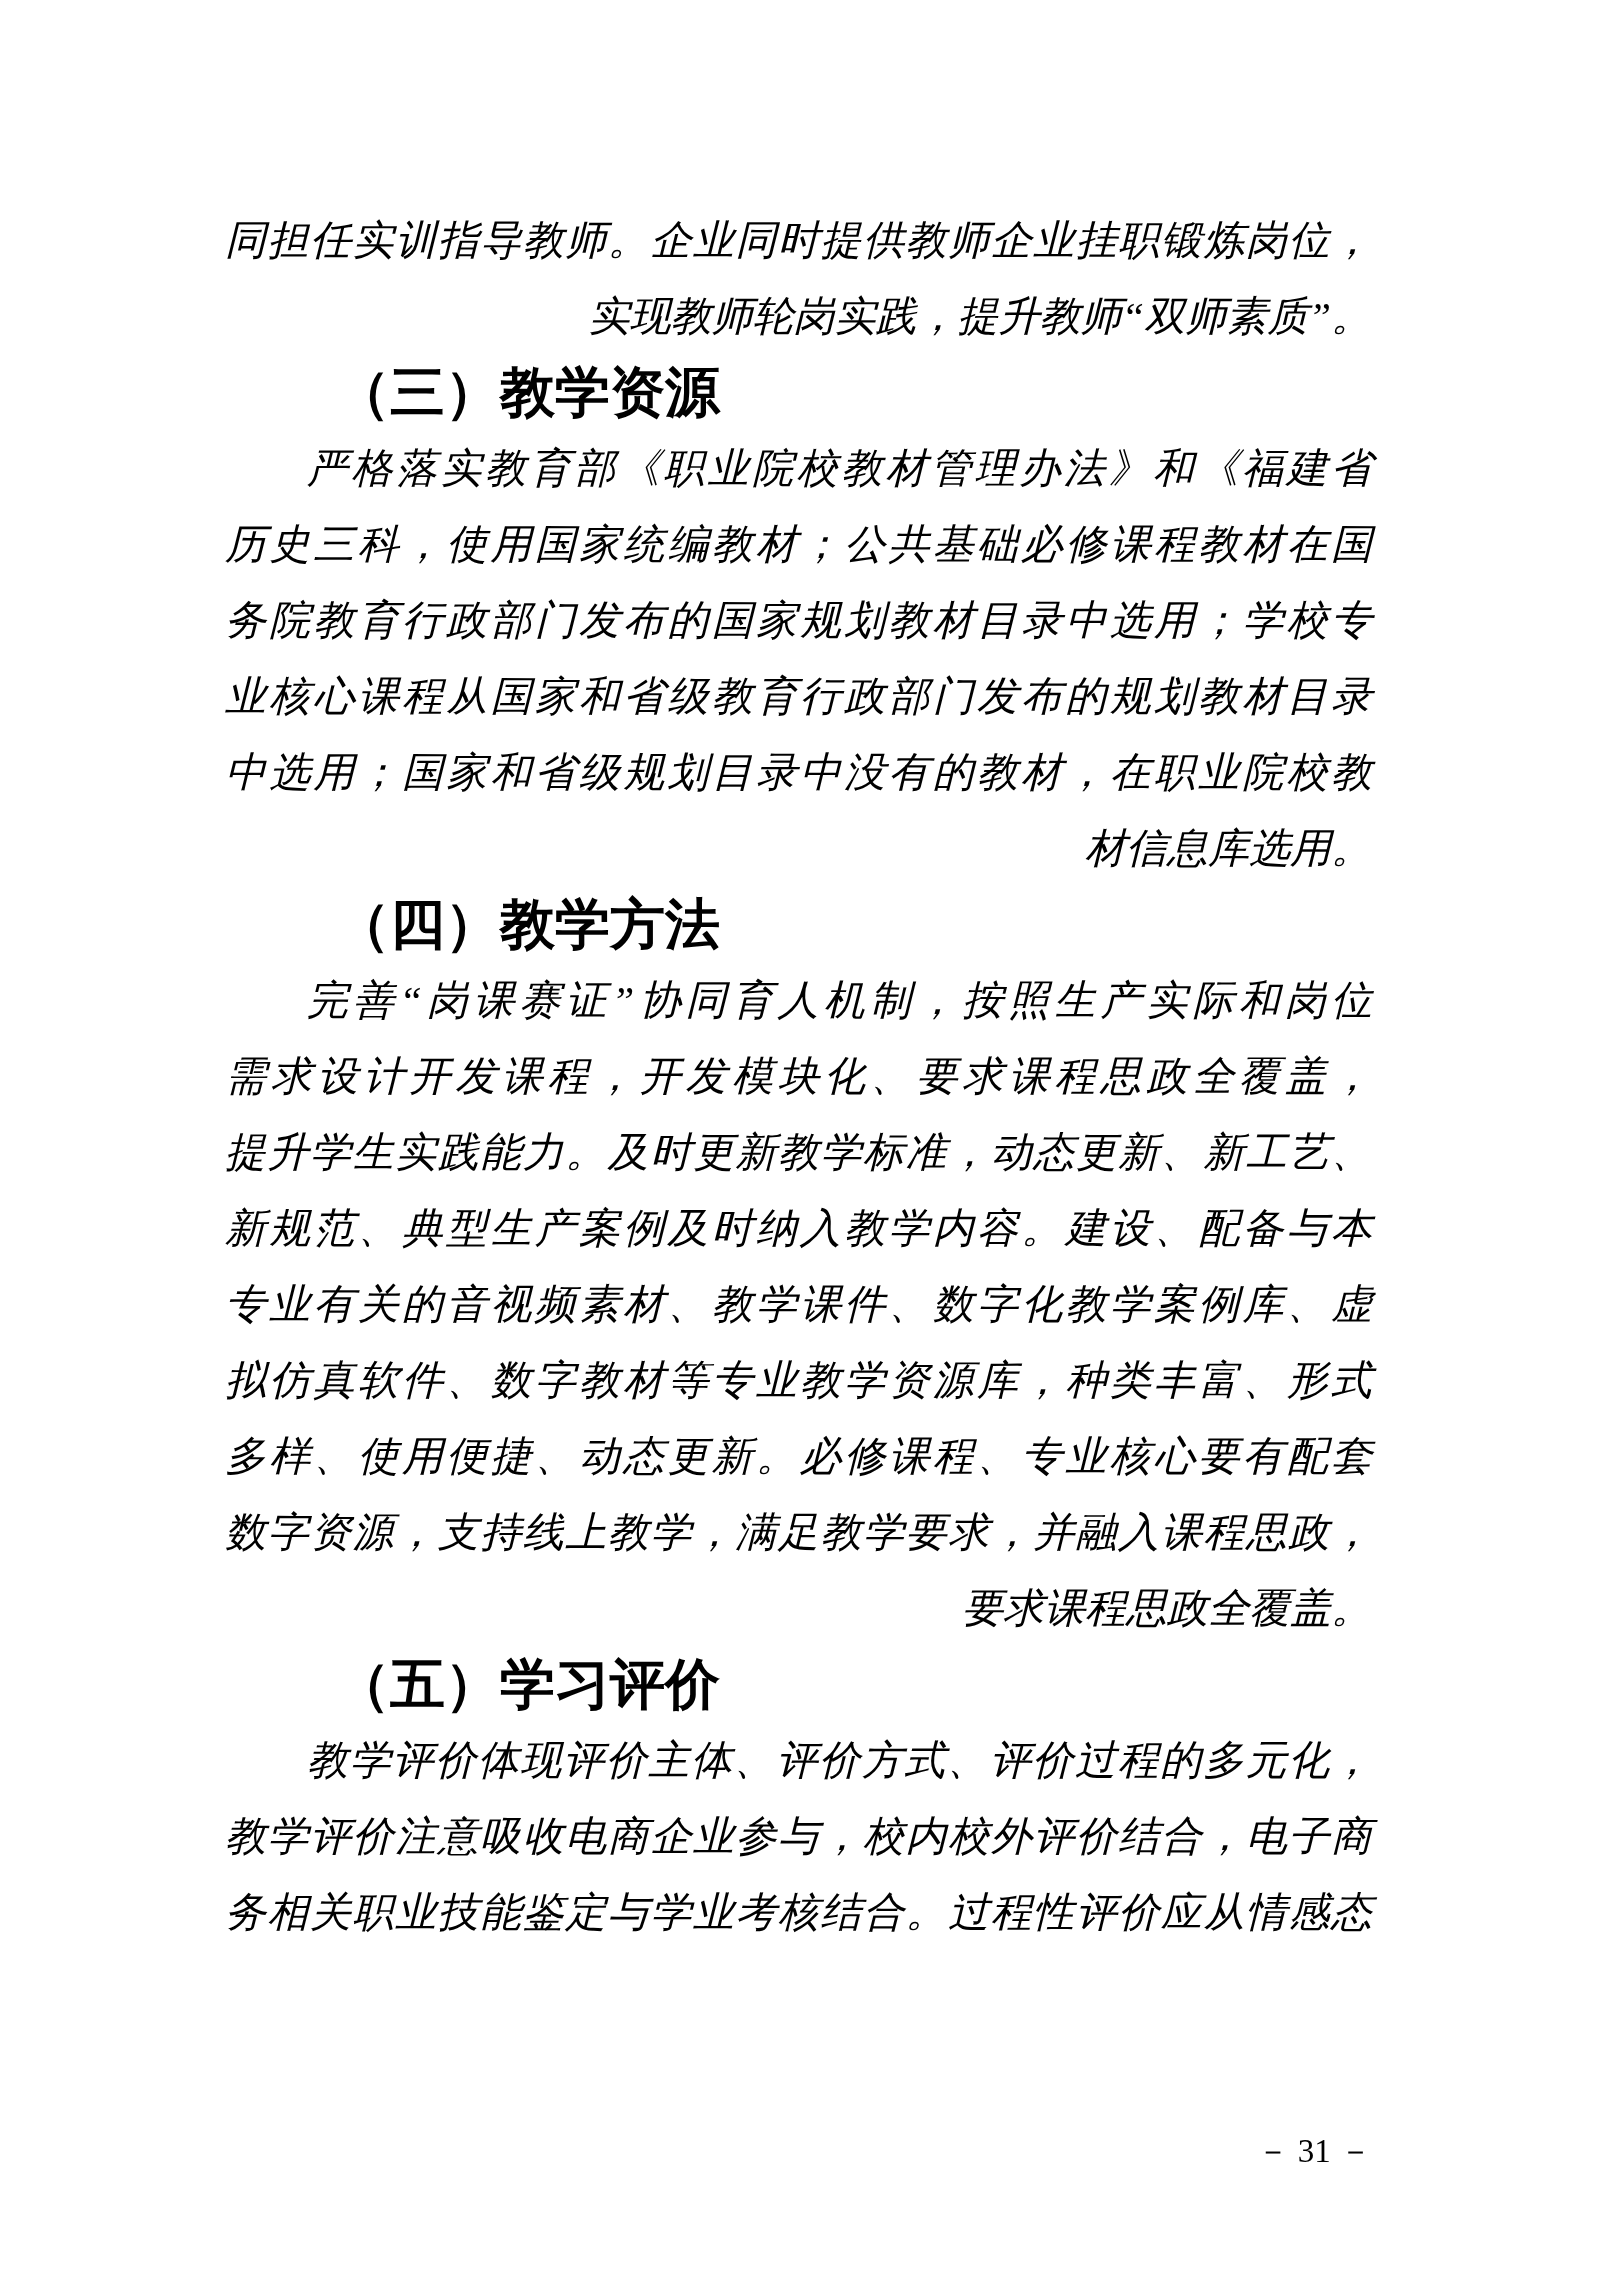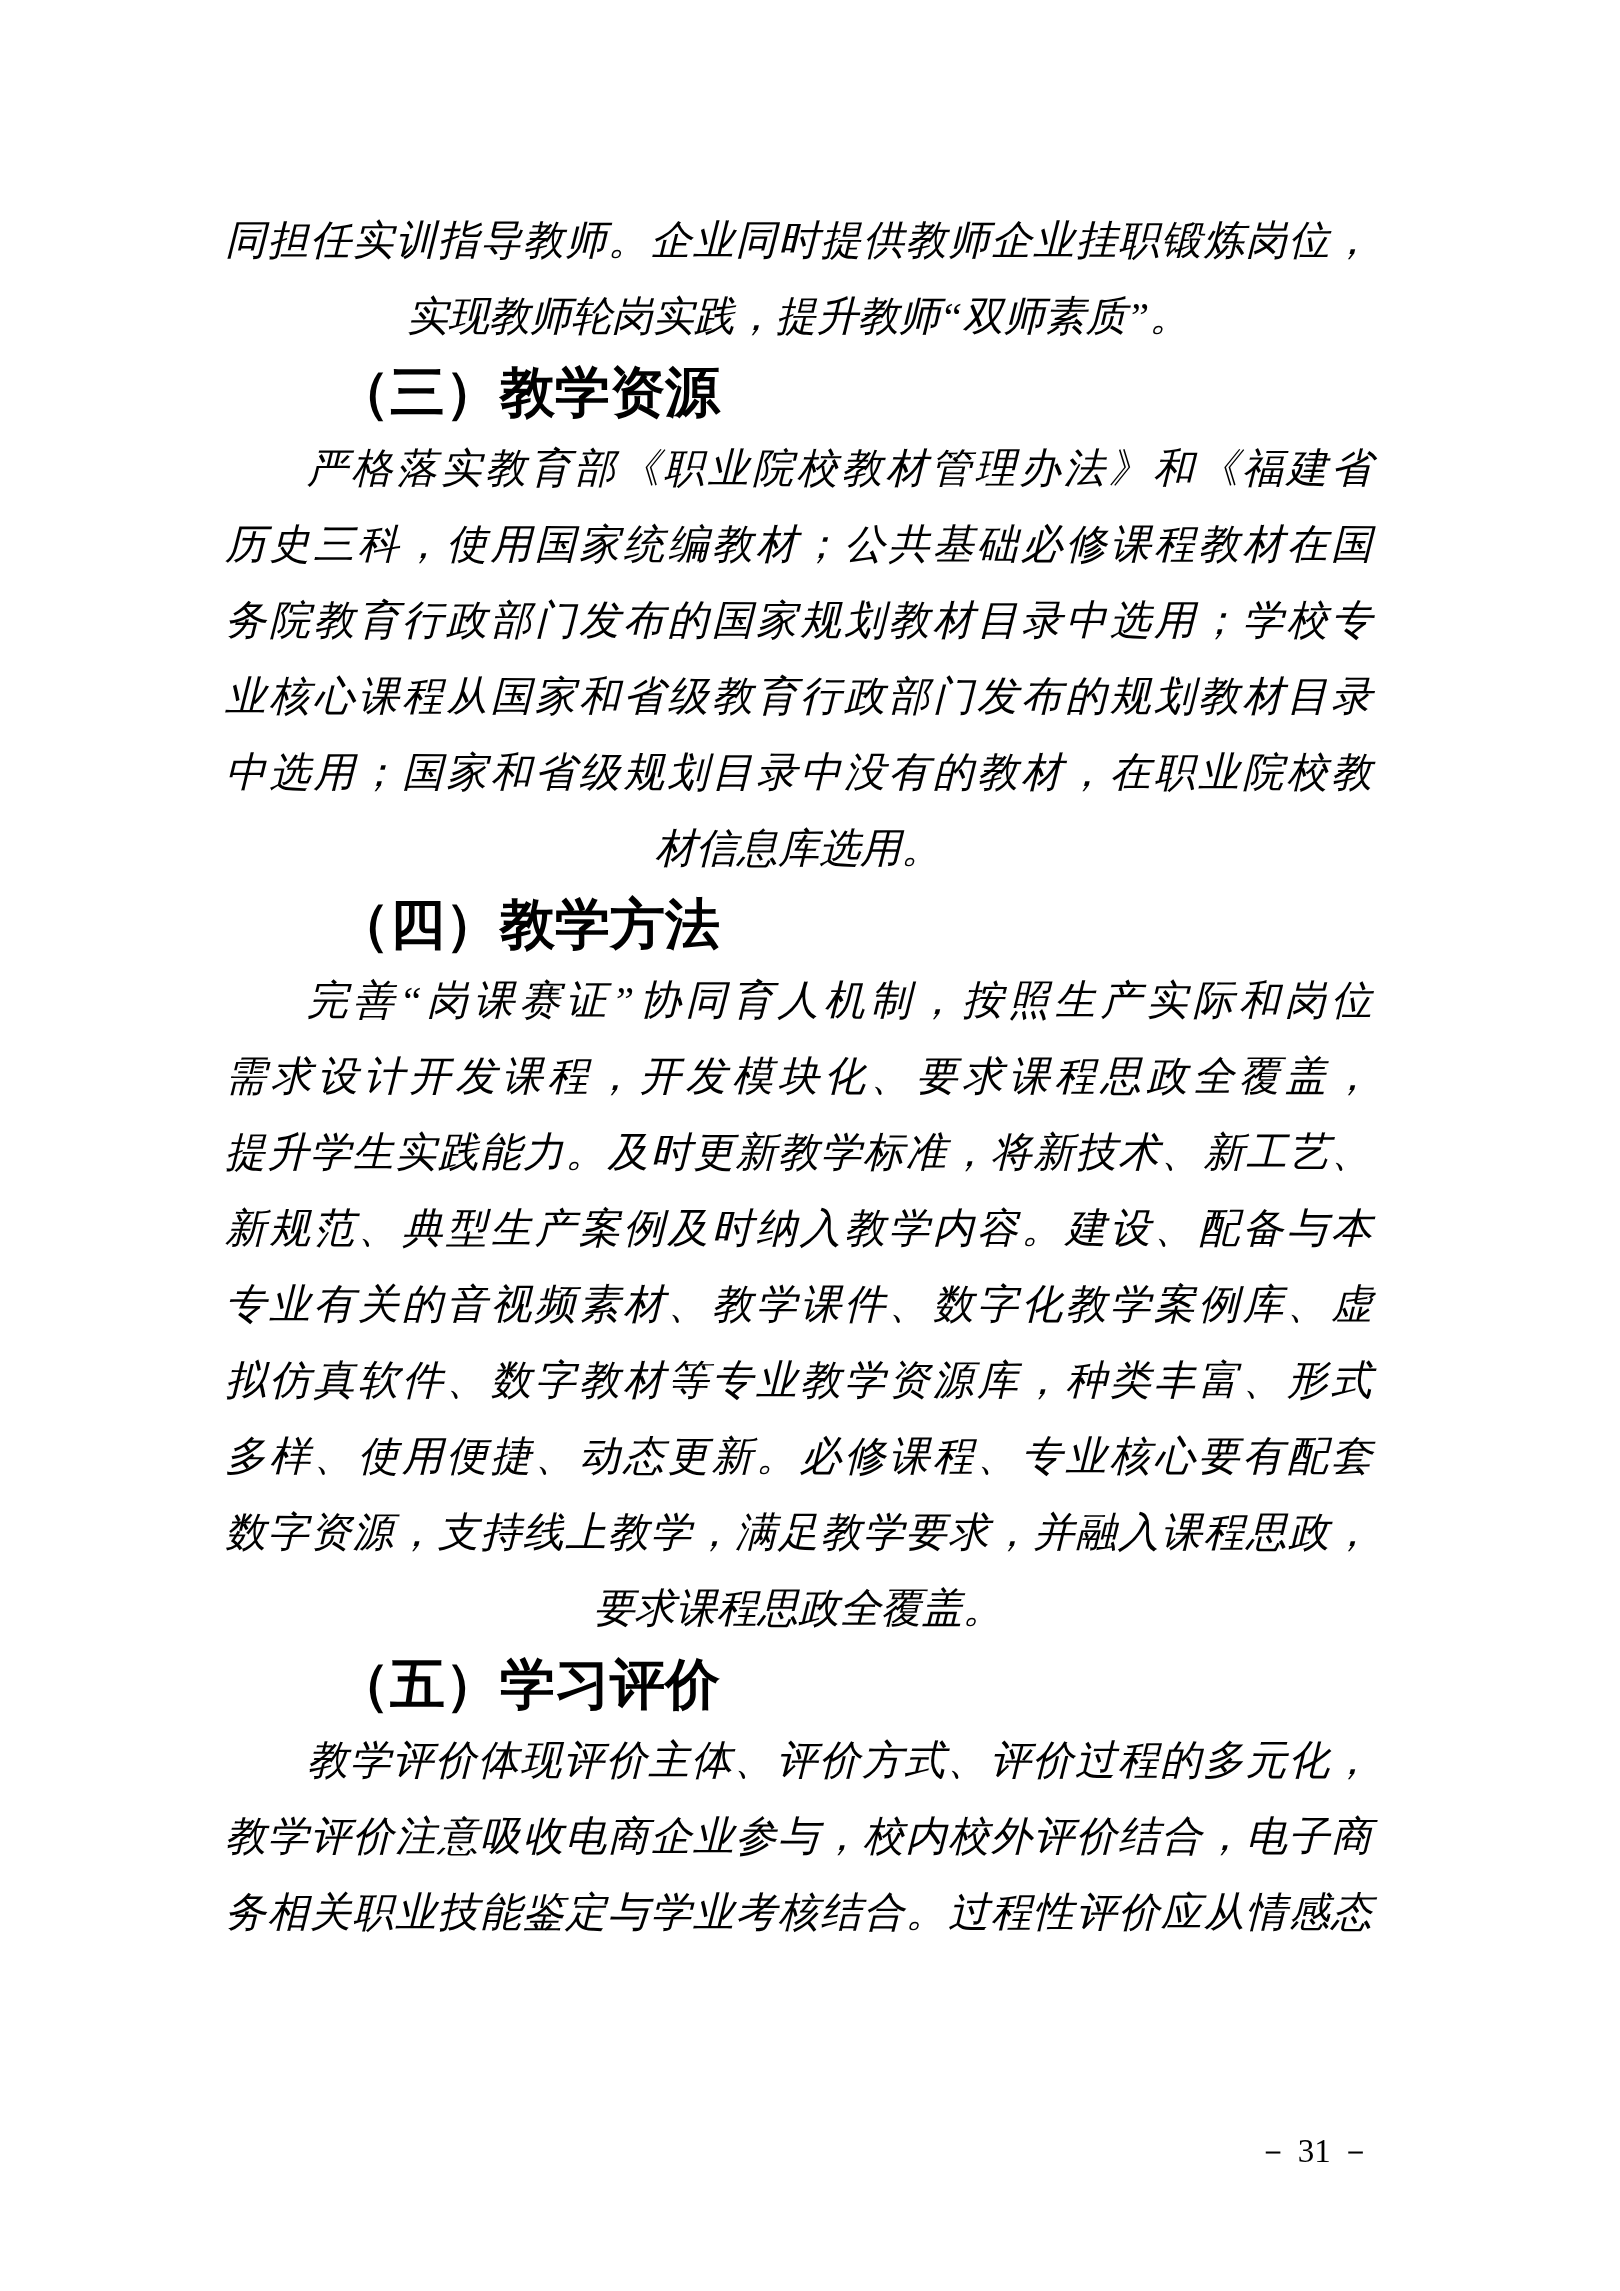--- a/index.html
+++ b/index.html
@@ -28,21 +28,21 @@
     line-height: 76px;
     letter-spacing: 0;
     color: #000000;
     font-style: italic;
   }
   .line.fill {
     text-align: justify;
     text-align-last: justify;
   }
   .line.end {
-    text-align: center;
+    text-align: right;
   }
   .line.indent {
     text-indent: 2em;
   }
   .heading {
     font-size: 55px;
     line-height: 76px;
     font-weight: bold;
     text-indent: 2em;
     font-family: "Liberation Sans", "DejaVu Sans", sans-serif;
@@ -73,21 +73,21 @@
         <div class="line fill">历史三科，使用国家统编教材；公共基础必修课程教材在国</div>
         <div class="line fill">务院教育行政部门发布的国家规划教材目录中选用；学校专</div>
         <div class="line fill">业核心课程从国家和省级教育行政部门发布的规划教材目录</div>
         <div class="line fill">中选用；国家和省级规划目录中没有的教材，在职业院校教</div>
         <div class="line end">材信息库选用。</div>
       </div>
       <div class="heading">（四）教学方法</div>
       <div>
         <div class="line fill indent">完善“岗课赛证”协同育人机制，按照生产实际和岗位</div>
         <div class="line fill">需求设计开发课程，开发模块化、要求课程思政全覆盖，</div>
-        <div class="line fill">提升学生实践能力。及时更新教学标准，将新技术、新工艺、</div>
+        <div class="line fill">提升学生实践能力。及时更新教学标准，动态更新、新工艺、</div>
         <div class="line fill">新规范、典型生产案例及时纳入教学内容。建设、配备与本</div>
         <div class="line fill">专业有关的音视频素材、教学课件、数字化教学案例库、虚</div>
         <div class="line fill">拟仿真软件、数字教材等专业教学资源库，种类丰富、形式</div>
         <div class="line fill">多样、使用便捷、动态更新。必修课程、专业核心要有配套</div>
         <div class="line fill">数字资源，支持线上教学，满足教学要求，并融入课程思政，</div>
         <div class="line end">要求课程思政全覆盖。</div>
       </div>
       <div class="heading">（五）学习评价</div>
       <div>
         <div class="line fill indent">教学评价体现评价主体、评价方式、评价过程的多元化，</div>

